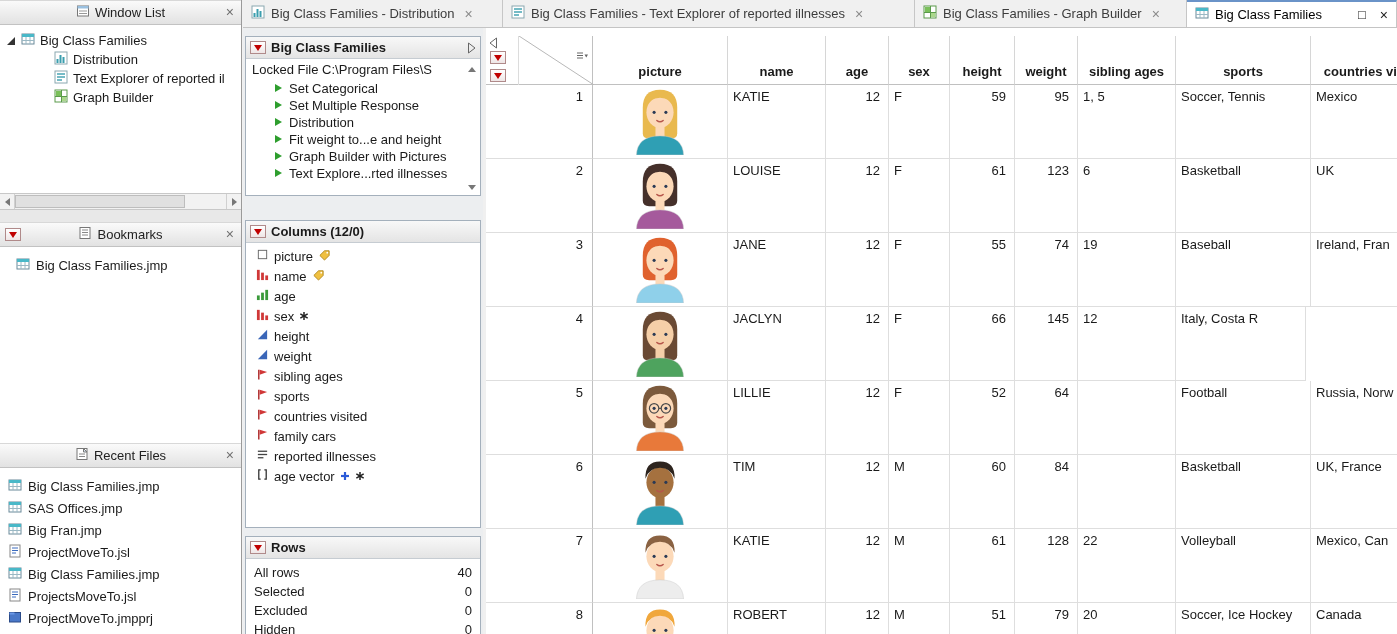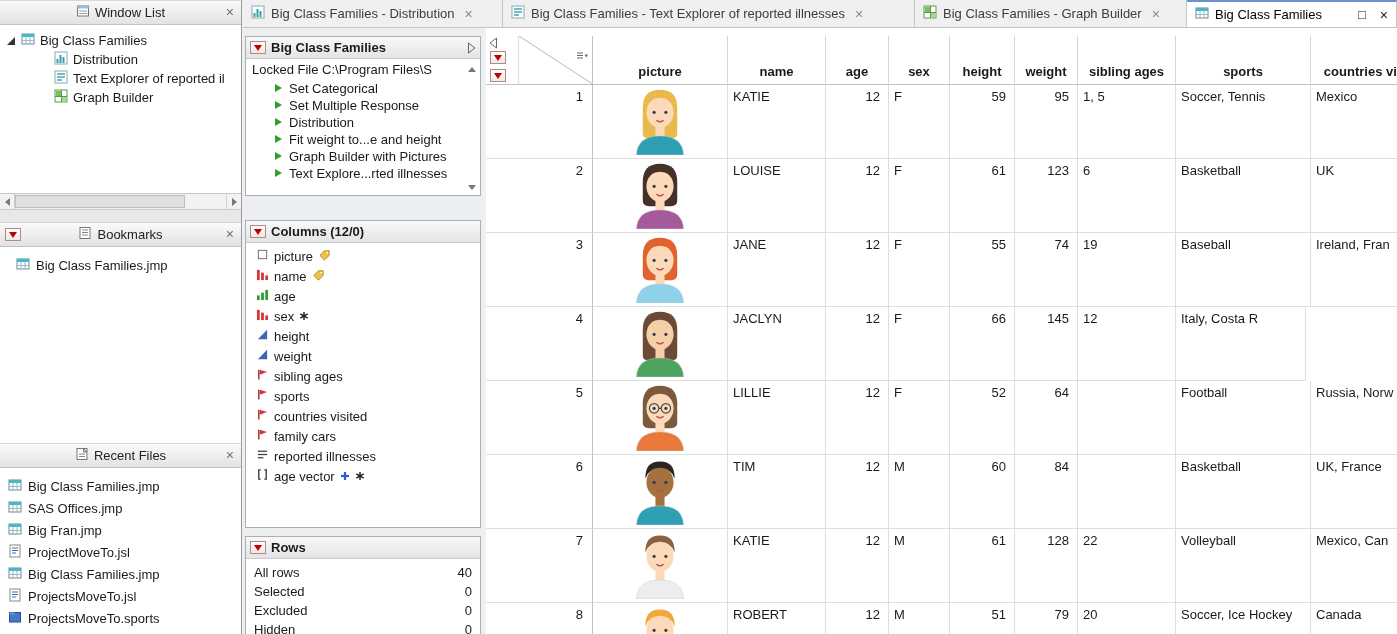--- a/index.html
+++ b/index.html
@@ -252,21 +252,21 @@
               <line x1="4" y1="6.5" x2="10" y2="6.5" stroke="#3a6abe"></line>
               <line x1="4" y1="9" x2="8" y2="9" stroke="#3a6abe"></line>
             </svg></span>
           <span>ProjectsMoveTo.jsl</span>
         </div>
         <div class="file-row">
           <span class="ic"><svg width="14" height="14" viewBox="0 0 14 14">
               <rect x="1.5" y="2.5" width="11" height="9.5" fill="#4a78c8" stroke="#2a4a88"></rect>
               <rect x="1.5" y="2.5" width="5" height="2" fill="#6a98e8"></rect>
             </svg></span>
-          <span>ProjectsMoveTo.sports</span>
+          <span>ProjectMoveTo.jmpprj</span>
         </div>
         <div class="file-row">
           <span class="ic"><svg width="14" height="14" viewBox="0 0 14 14">
               <rect x="1.5" y="2.5" width="11" height="9.5" fill="#4a78c8" stroke="#2a4a88"></rect>
               <rect x="1.5" y="2.5" width="5" height="2" fill="#6a98e8"></rect>
             </svg></span>
           <span></span>
         </div>
       </div>
   </div>

